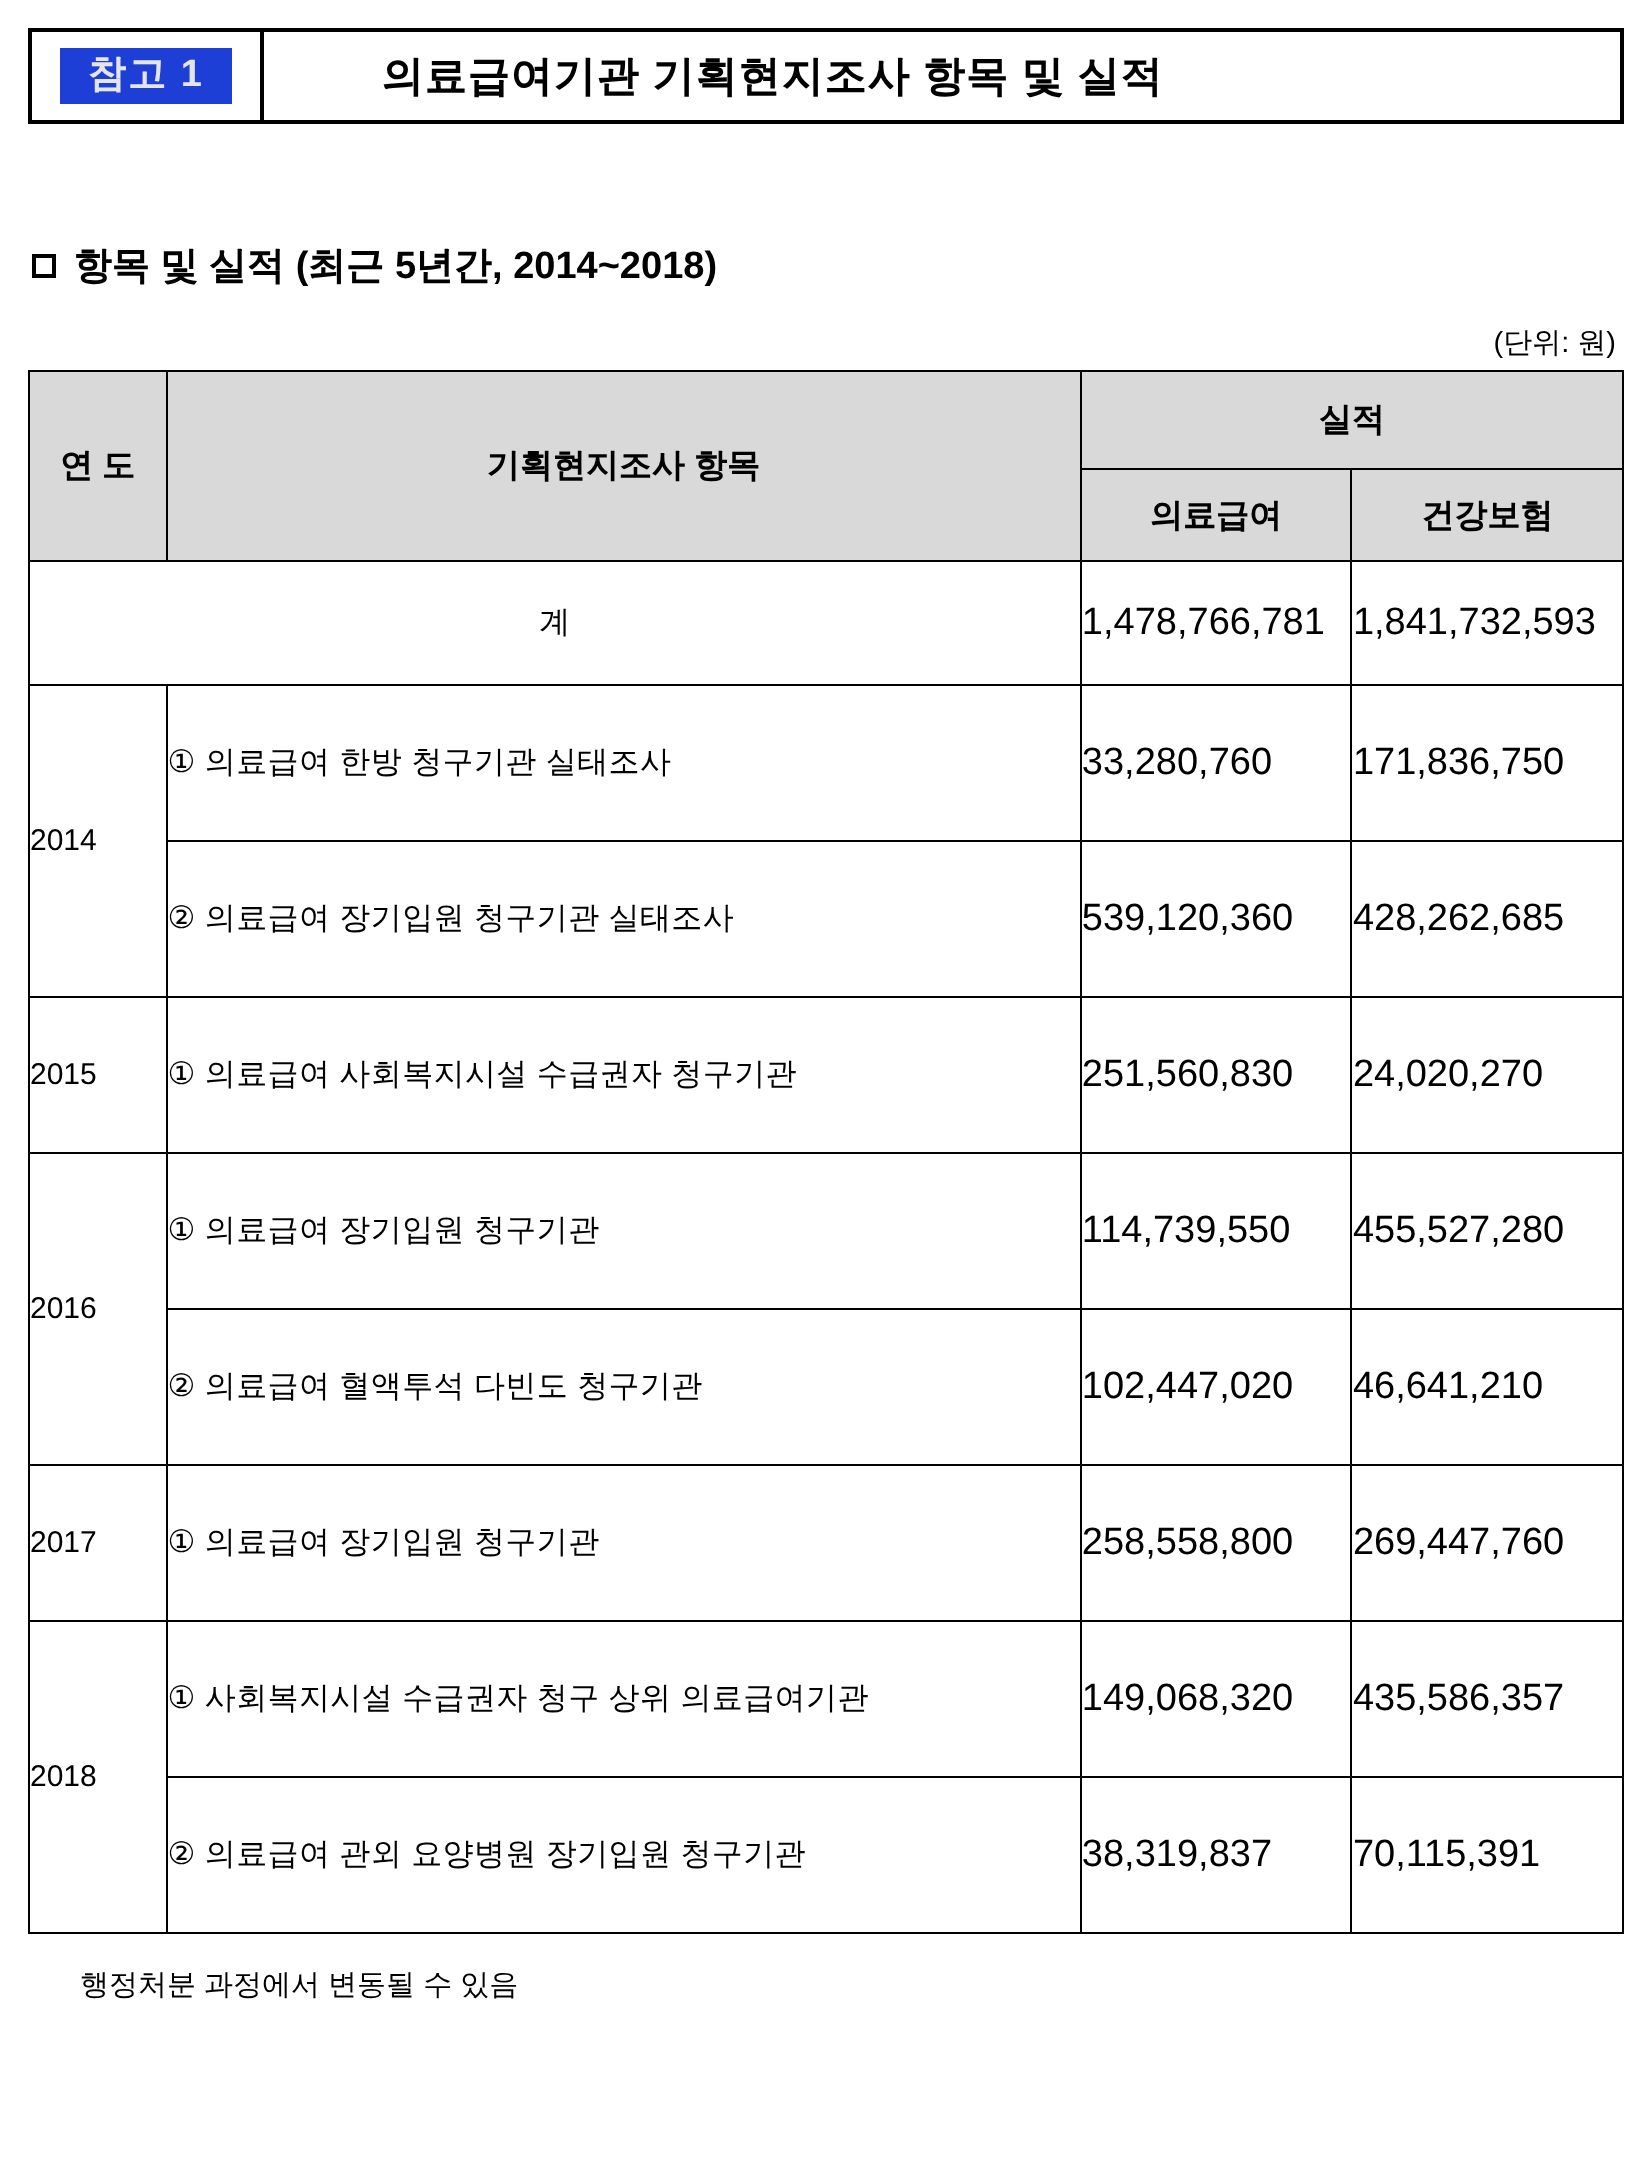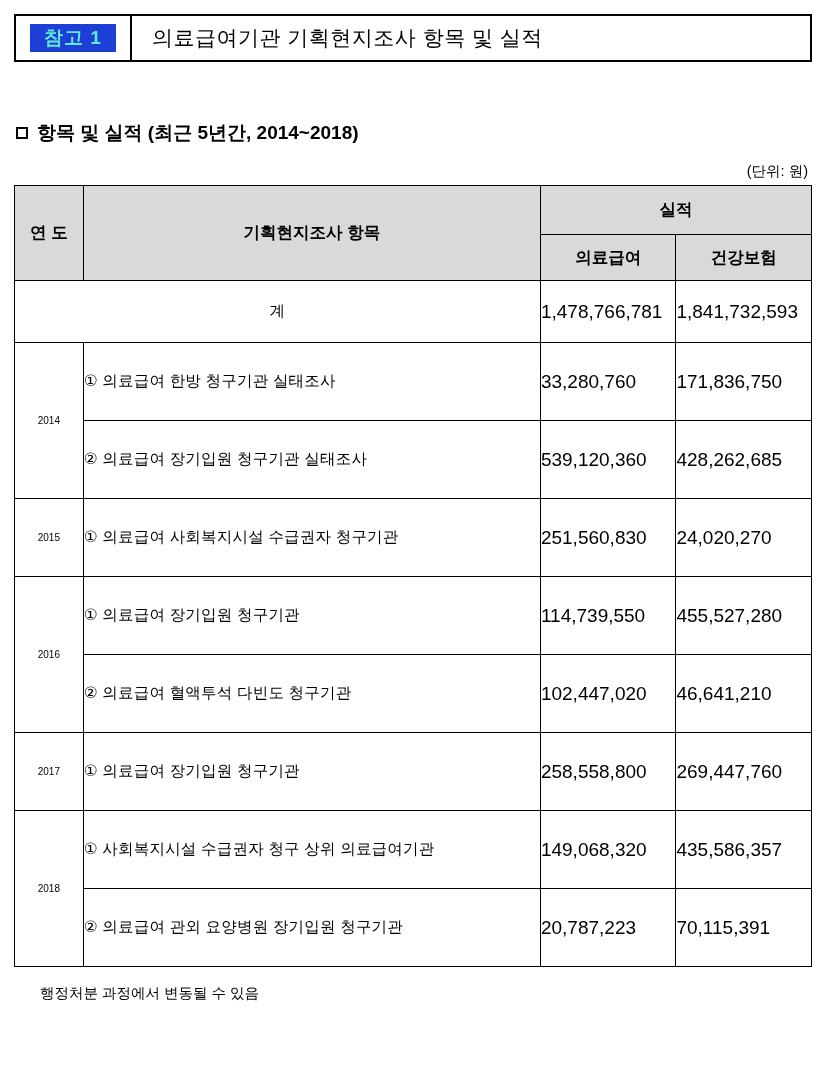--- a/index.html
+++ b/index.html
@@ -36,35 +36,36 @@
   .banner-tag-cell {
     width: 116px;
     display: flex;
     align-items: center;
     justify-content: center;
     border-right: 2px solid #000000;
     box-sizing: border-box;
   }
   .banner-tag {
     background: #1e3fd6;
-    color: #5eead4;
+    color: #e5e5e5;
     font-weight: bold;
     font-size: 19px;
     letter-spacing: 1px;
     padding: 4px 14px;
     line-height: 1.1;
   }
   .banner-title {
     flex: 1;
     display: flex;
     align-items: center;
     padding-left: 20px;
     font-size: 21px;
-    font-weight: normal;
+    font-weight: bold;
     letter-spacing: 0.5px;
+    margin-left: 39px;
   }
 
   
   .section-heading {
     margin-top: 58px;
     font-size: 19px;
     font-weight: bold;
     display: flex;
     align-items: center;
     gap: 9px;
@@ -109,23 +110,22 @@
   .th-item { height: 82px; margin-top: 44px; }
   .th-result-top { height: 49px; }
   .th-sub { height: 46px; font-size: 16px; }
 
   col.c-year { width: 68px; }
   col.c-item { width: 452px; }
   col.c-med  { width: 134px; }
   col.c-ins  { width: 134px; }
 
   td.year {
-    text-align: center;
     vertical-align: middle;
-    font-size: 10px;
+    font-size: 15px;
   }
   td.item {
     padding-left: 16px;
     padding-right: 8px;
     vertical-align: middle;
     font-size: 15.5px;
     letter-spacing: 0.2px;
   }
   td.item.center {
     text-align: center;
@@ -235,21 +235,21 @@
       </tr>
 
       <tr class="row">
         <td class="year" rowspan="2">2018</td>
         <td class="item">① 사회복지시설 수급권자 청구 상위 의료급여기관</td>
         <td class="num">149,068,320</td>
         <td class="num">435,586,357</td>
       </tr>
       <tr class="row">
         <td class="item">② 의료급여 관외 요양병원 장기입원 청구기관</td>
-        <td class="num">20,787,223</td>
+        <td class="num">38,319,837</td>
         <td class="num">70,115,391</td>
       </tr>
     </tbody>
   </table>
 
   <div class="footnote">
     <span class="fn-line2">행정처분 과정에서 변동될 수 있음</span>
   </div>
 
 </div>

